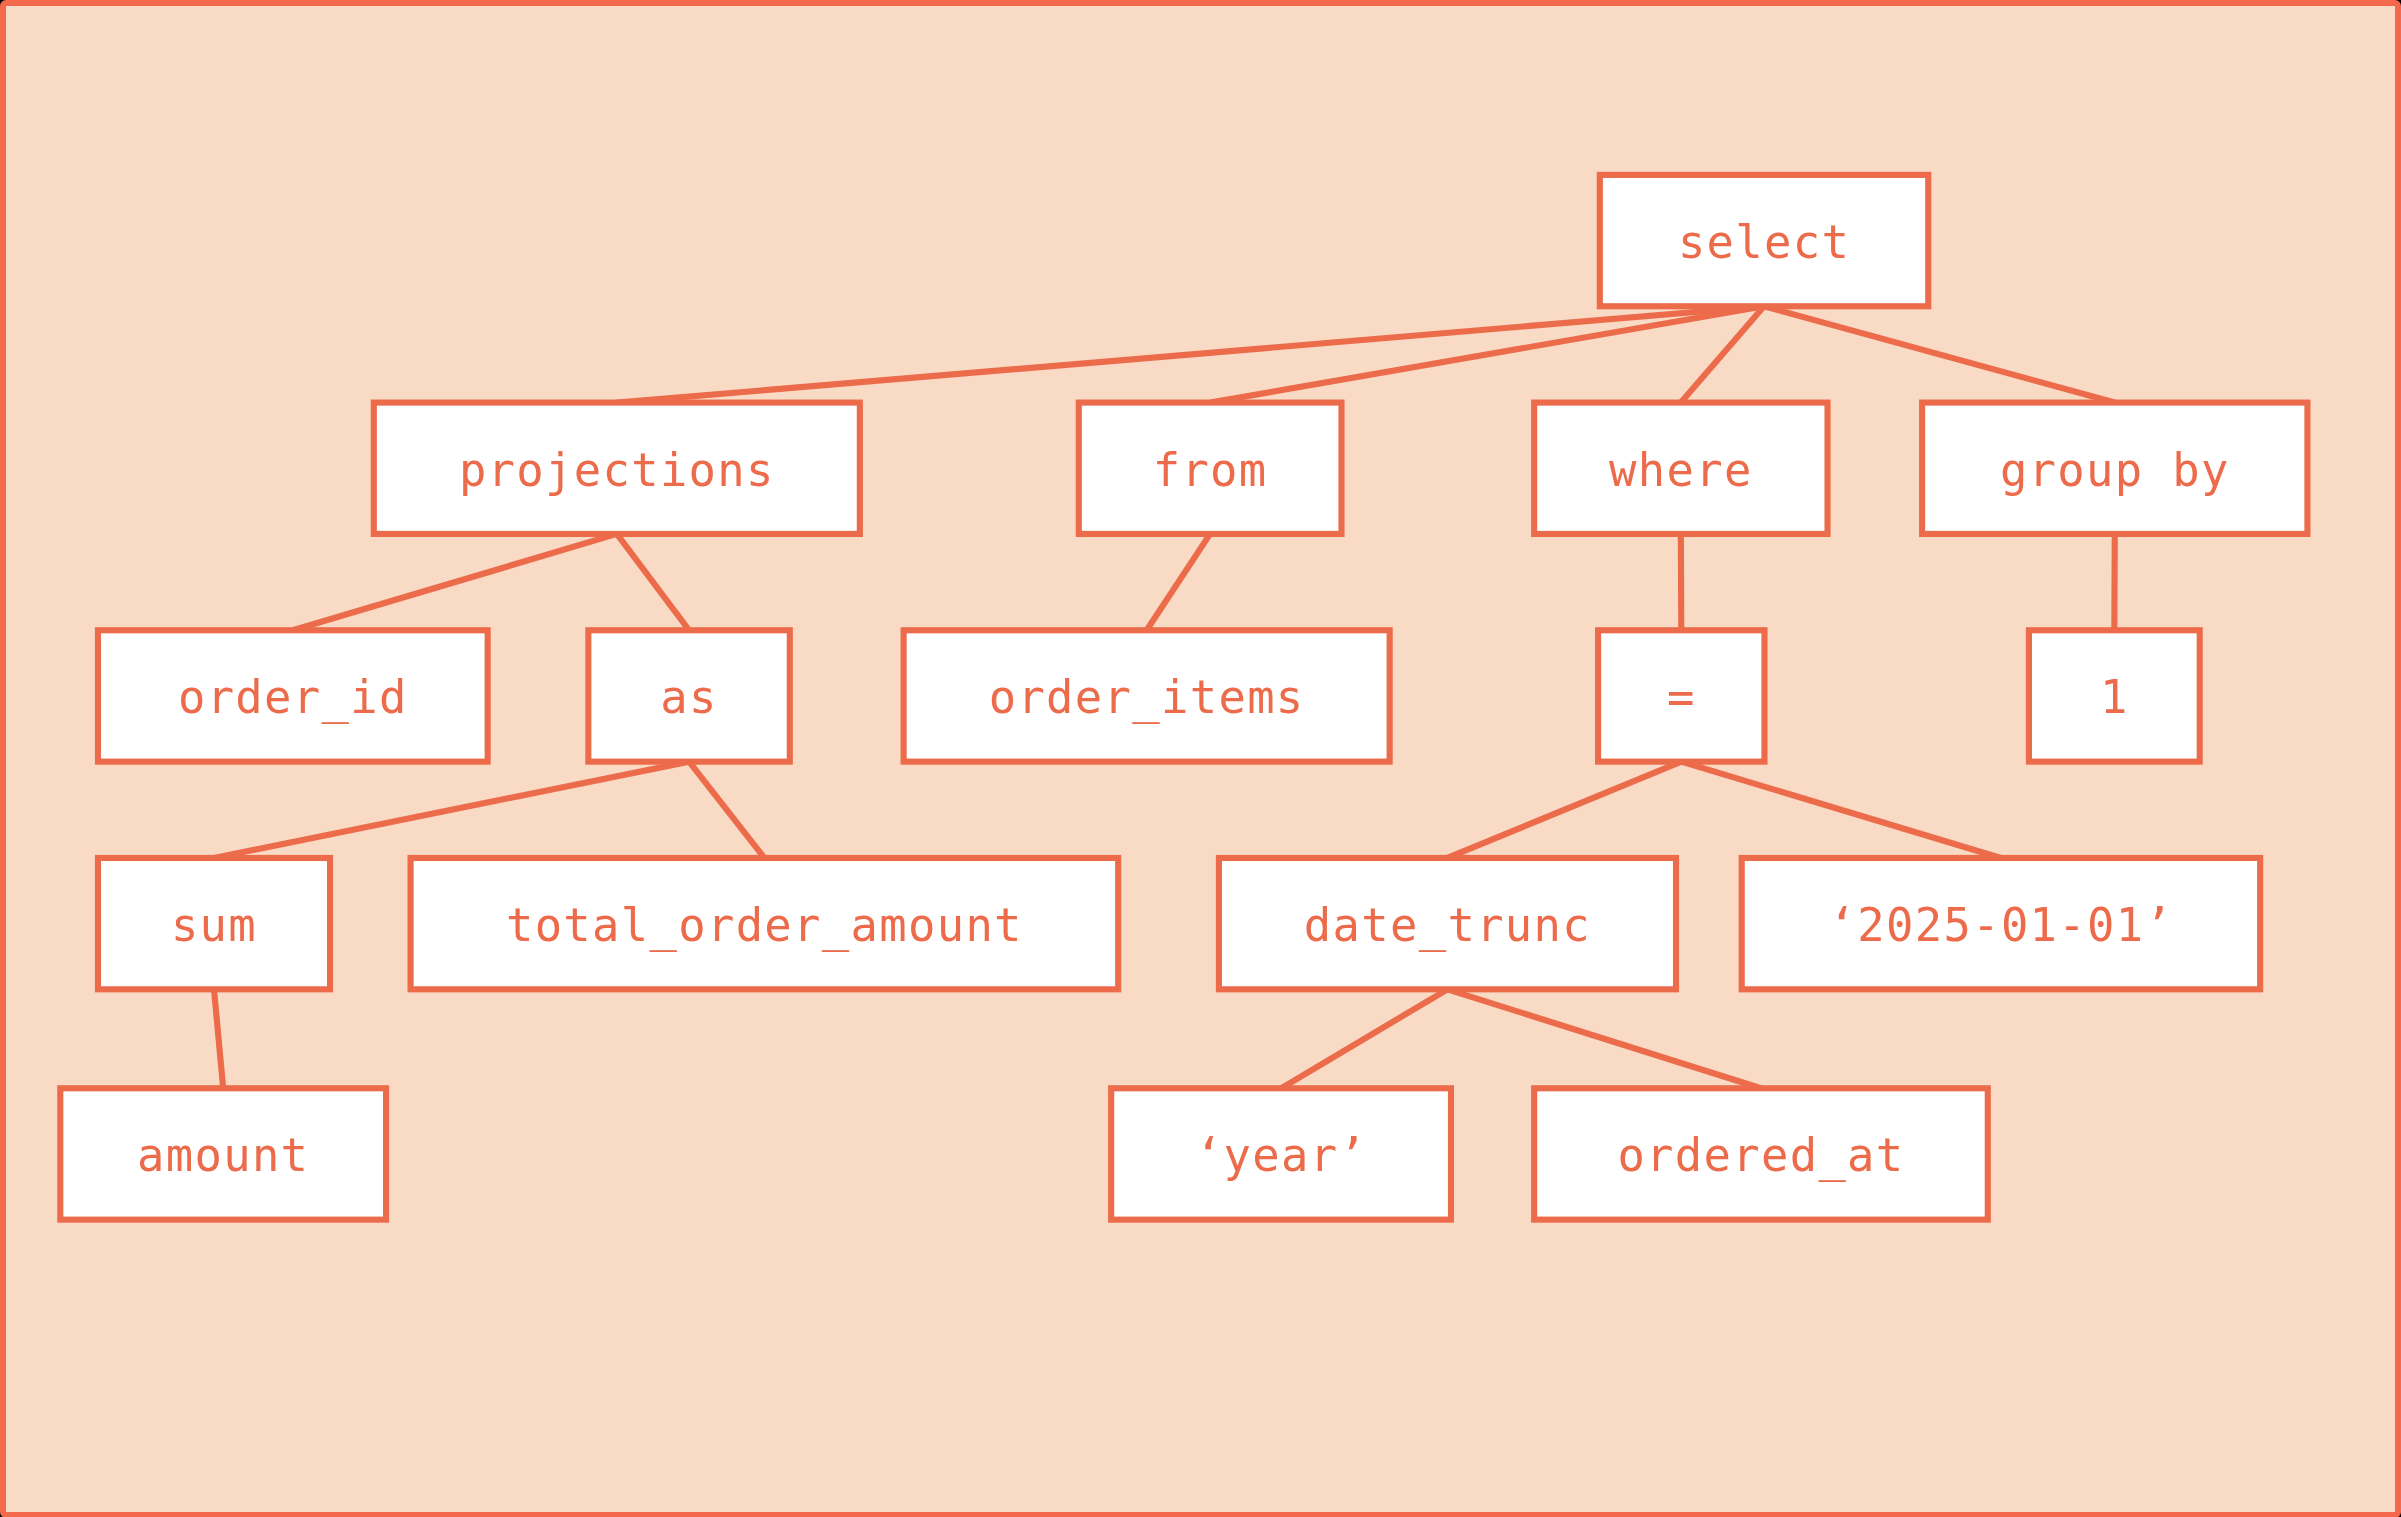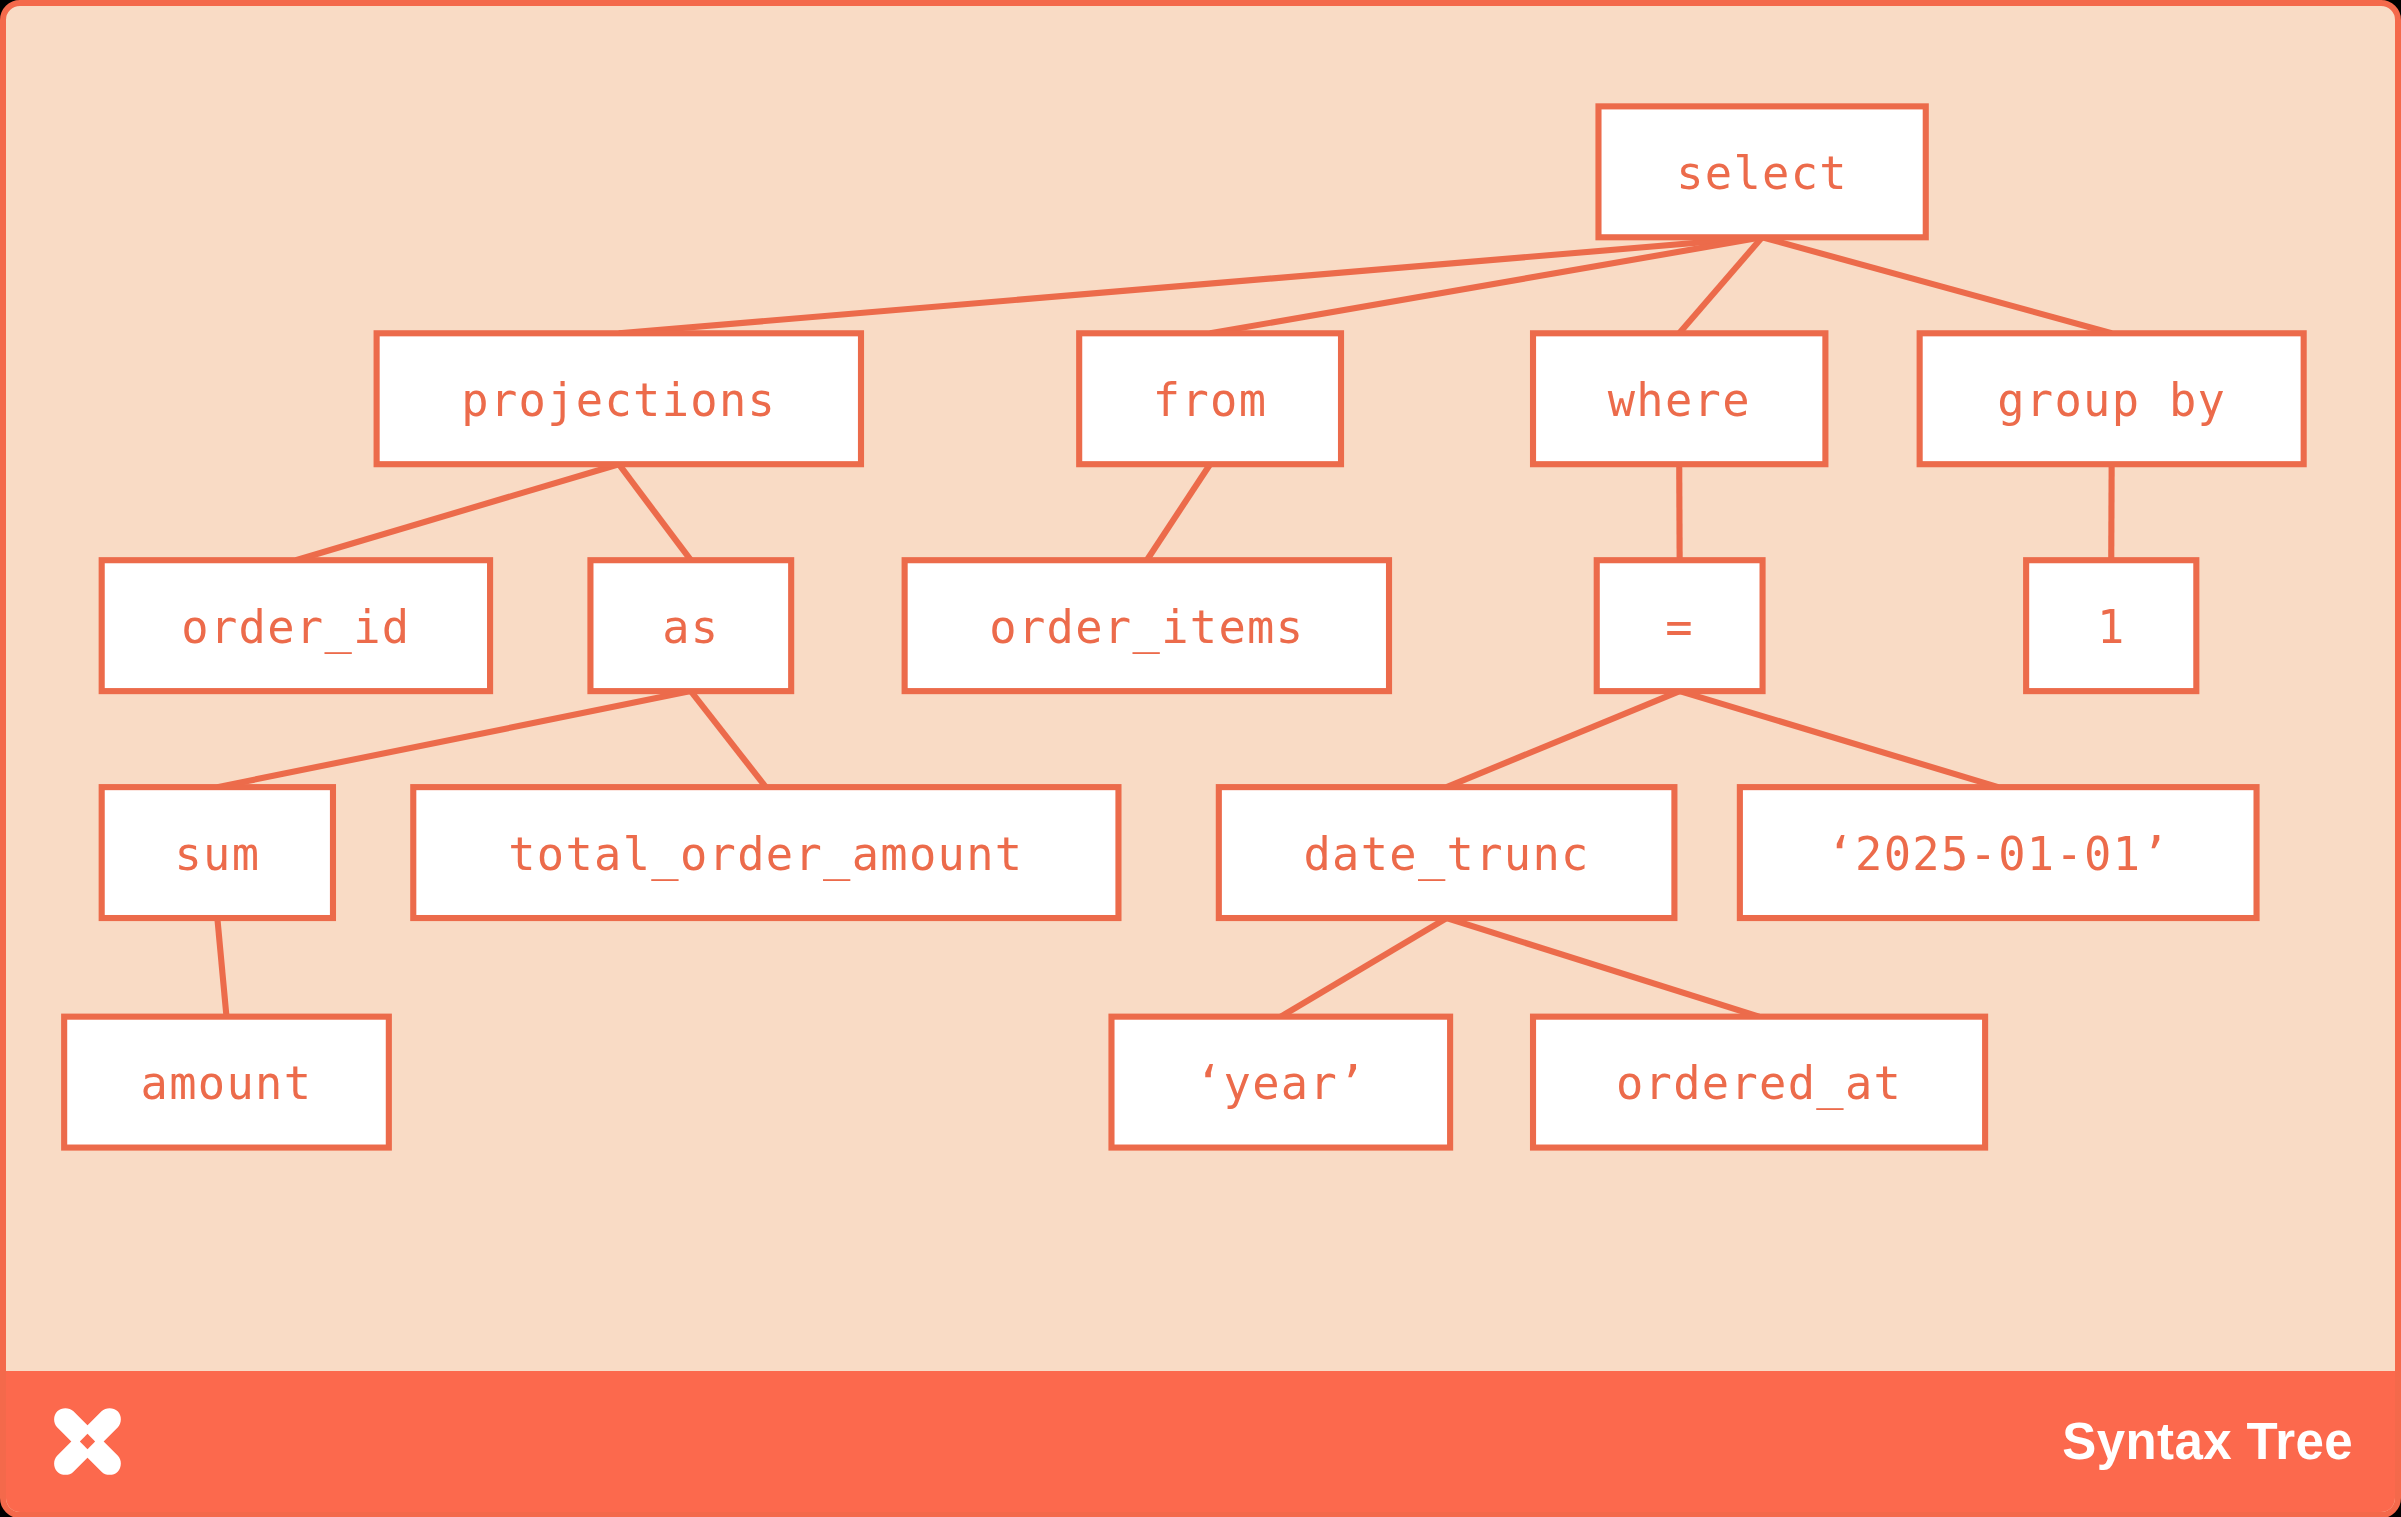--- a/index.html
+++ b/index.html
@@ -12,21 +12,21 @@
     height: 1518px;
     overflow: hidden;
     font-family: "Liberation Sans", sans-serif;
   }
   #card {
     position: absolute;
     left: 0; top: 0;
     width: 2401px;
     height: 1518px;
     box-sizing: border-box;
-    border-radius: 20px;
+    border-radius: 6px;
     background: #F9DBC5;
     border: 6.2px solid #F4694B;
     overflow: hidden;
     display: flex;
     flex-direction: column;
   }
   #canvas-area {
     position: relative;
     flex: 1 1 auto;
     overflow: hidden;
@@ -169,25 +169,15 @@
             <text x="1456" y="1235" class="node-label" fill="#EC6B4B">‘year’</text>
           </g>
           <g>
             <rect x="1745" y="1158" width="518" height="150" class="node-rect" fill="#FFFFFF" stroke="#EC6B4B" stroke-width="7"></rect>
             <text x="2004" y="1235" class="node-label" fill="#EC6B4B">ordered_at</text>
           </g>
         </g>
     </svg>
   </div>
 
-  <div id="footer">
-    <span>
-      <svg id="logo-mark" viewBox="0 0 100 100" aria-hidden="true">
-        <path d="M14.5 14.5 C19.5 9.5 28.5 9.5 33.5 14.5 L85.5 66.5 C90.5 71.5 90.5 80.5 85.5 85.5 C80.5 90.5 71.5 90.5 66.5 85.5 L14.5 33.5 C9.5 28.5 9.5 19.5 14.5 14.5 Z" fill="#FFFFFF"></path>
-        <path d="M85.5 14.5 C90.5 19.5 90.5 28.5 85.5 33.5 L33.5 85.5 C28.5 90.5 19.5 90.5 14.5 85.5 C9.5 80.5 9.5 71.5 14.5 66.5 L66.5 14.5 C71.5 9.5 80.5 9.5 85.5 14.5 Z" fill="#FFFFFF"></path>
-        <path d="M50 41 L59 50 L50 59 L41 50 Z" fill="#FC694D"></path>
-      </svg>
-    </span>
-    <span id="footer-title">Syntax Tree</span>
-  </div>
 
 </div>
 
 
 </body></html>

